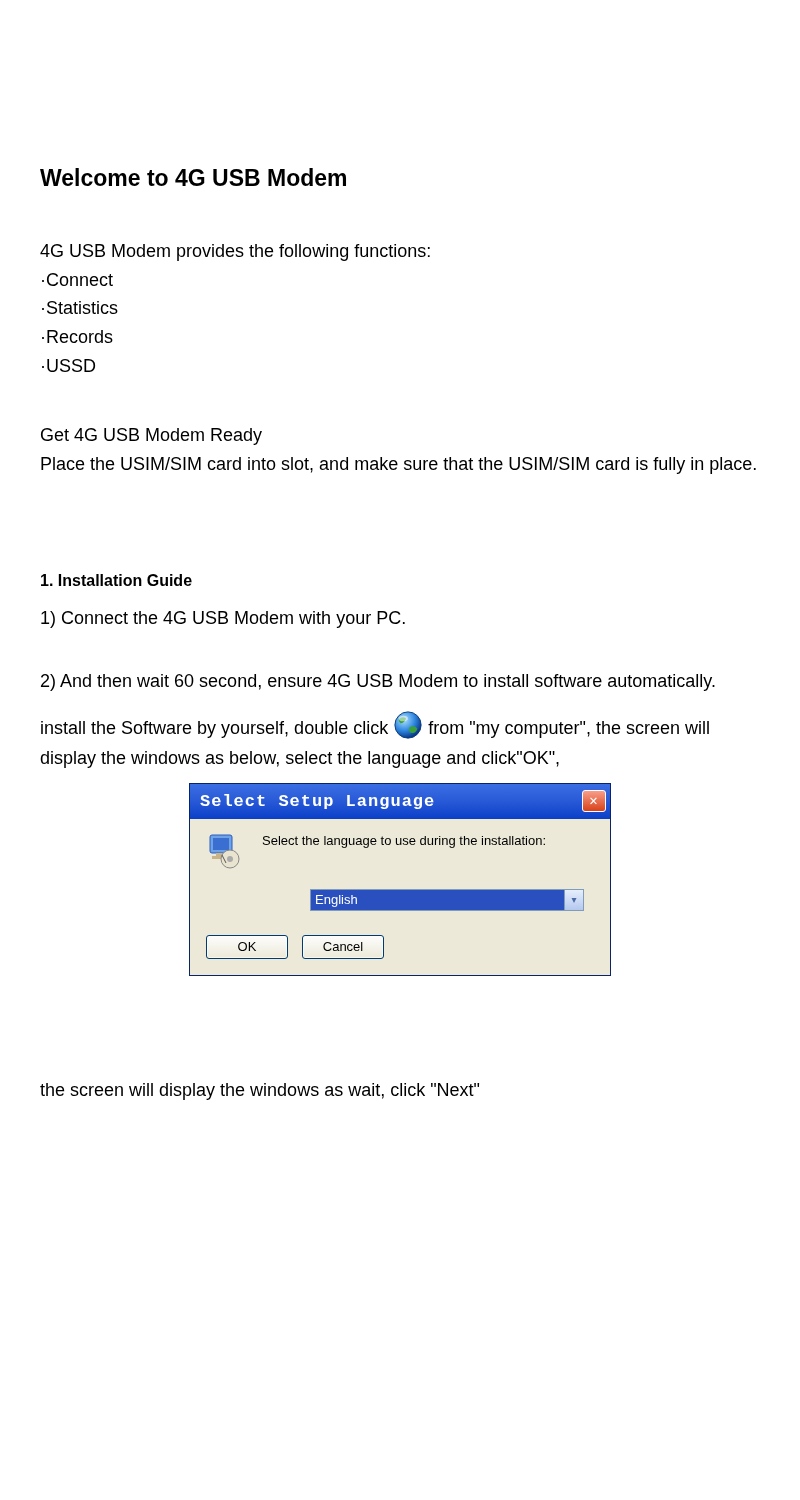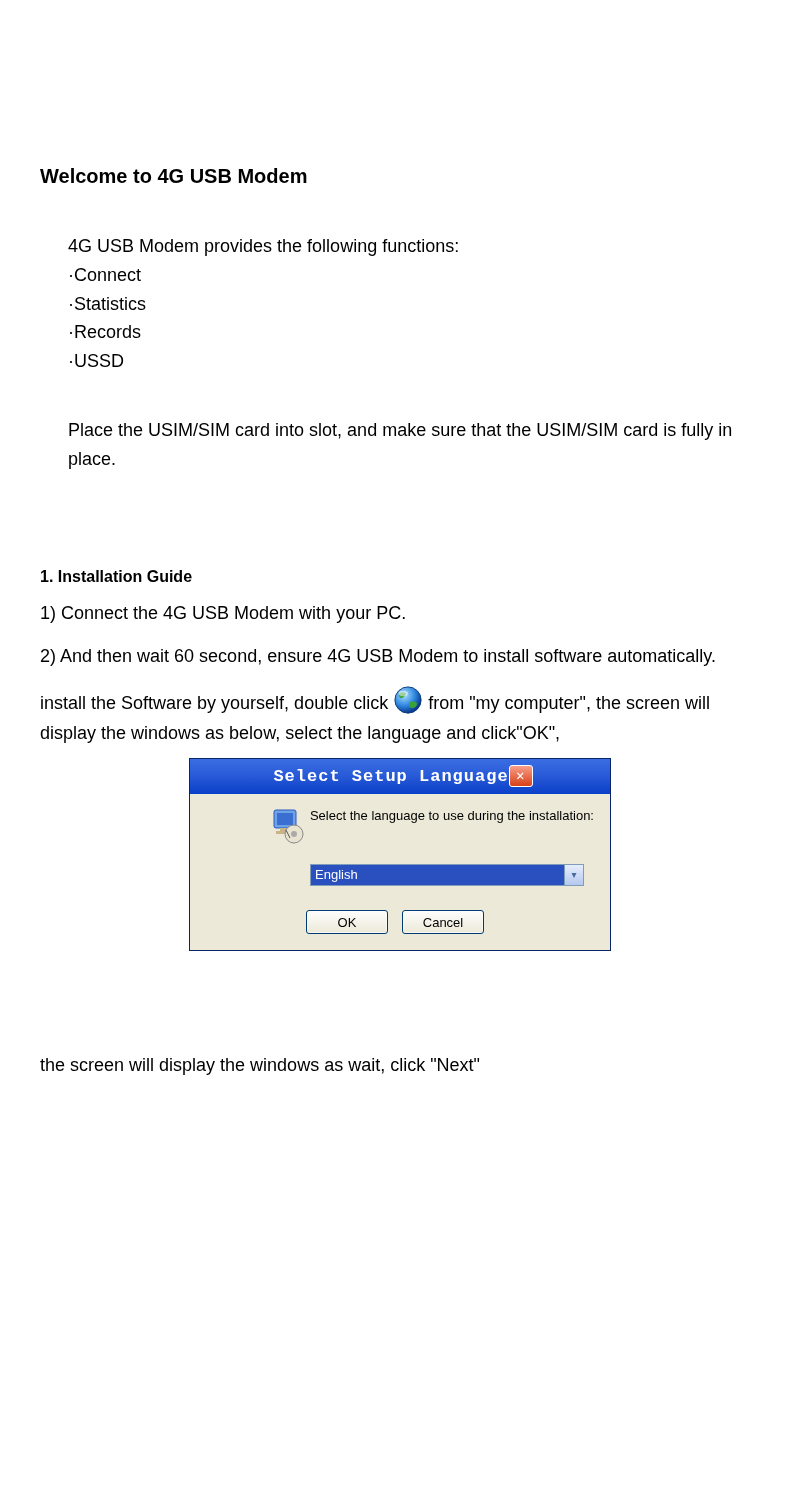--- a/index.html
+++ b/index.html
@@ -6,34 +6,34 @@
     font-family: Arial, Helvetica, sans-serif;
     margin: 0;
     padding: 40px 40px 40px 40px;
     width: 800px;
     box-sizing: border-box;
     color: #000;
     font-size: 18px;
     line-height: 1.6;
   }
   h1 {
-    font-size: 20px;
+    font-size: 23px;
     font-weight: bold;
     margin-top: 120px;
     margin-bottom: 40px;
   }
   h2 {
     font-size: 16px;
     font-weight: bold;
     margin-top: 90px;
     margin-bottom: 10px;
   }
-  .section { margin-bottom: 40px; margin-left: 28px; }
+  .section { margin-bottom: 40px; }
   .list-item { margin: 0; }
-  .step { margin-top: 14px; }
+  .step { margin-top: 34px; }
   .globe-icon {
     display: inline-block;
     width: 30px;
     height: 30px;
     vertical-align: middle;
     position: relative;
     top: -4px;
   }
   .dialog {
     width: 420px;
@@ -42,21 +42,21 @@
     background: #ece9d8;
     font-family: Tahoma, Arial, sans-serif;
     font-size: 13px;
   }
   .dialog-titlebar {
     background: linear-gradient(to bottom, #3a6ee3 0%, #2a5bd8 45%, #0a3fc8 100%);
     color: #fff;
     padding: 4px 4px 4px 10px;
     display: flex;
     align-items: center;
-    justify-content: center;
+    justify-content: space-between;
     font-family: "Courier New", monospace;
     font-size: 17px;
     font-weight: bold;
     letter-spacing: 1px;
   }
   .close-btn {
     width: 22px;
     height: 20px;
     background: linear-gradient(to bottom, #f89e8a, #d84118);
     border: 1px solid #fff;
@@ -68,23 +68,22 @@
     font-size: 14px;
     font-weight: bold;
     cursor: pointer;
   }
   .dialog-body {
     padding: 14px 16px 16px 16px;
   }
   .dialog-row1 {
     display: flex;
     align-items: flex-start;
-    gap: 4px;
+    gap: 20px;
     margin-bottom: 20px;
-    justify-content: flex-end;
   }
   .setup-icon {
     width: 36px;
     height: 36px;
     flex-shrink: 0;
   }
   .prompt-text {
     font-size: 13px;
     line-height: 1.3;
     color: #000;
@@ -116,21 +115,21 @@
     background: linear-gradient(to bottom, #e6eefc, #b4c8ef);
     border-left: 1px solid #7f9db9;
     display: flex;
     align-items: center;
     justify-content: center;
     color: #4a6aa5;
     font-size: 10px;
   }
   .btn-row {
     display: flex;
-    justify-content: center;
+    justify-content: flex-start;
     gap: 14px;
     padding-right: 10px;
   }
   .xp-btn {
     min-width: 82px;
     height: 24px;
     background: linear-gradient(to bottom, #fdfdfd, #ece9d8);
     border: 1px solid #003c74;
     border-radius: 3px;
     font-size: 13px;
@@ -146,20 +145,21 @@
 
 <div class="section">
   <div>4G USB Modem provides the following functions:</div>
   <div class="list-item">·Connect</div>
   <div class="list-item">·Statistics</div>
   <div class="list-item">·Records</div>
   <div class="list-item">·USSD</div>
 </div>
 
 <div class="section">
+  <div>Get 4G USB Modem Ready</div>
   <div>Place the USIM/SIM card into slot, and make sure that the USIM/SIM card is fully in place.</div>
 </div>
 
 <h2>1. Installation Guide</h2>
 <div>1) Connect the 4G USB Modem with your PC.</div>
 
 <div class="step">
   <div>2) And then wait 60 second, ensure 4G USB Modem to install software automatically.</div>
   <div style="margin-top:18px;">
     <span>install the Software by yourself, double click </span>

